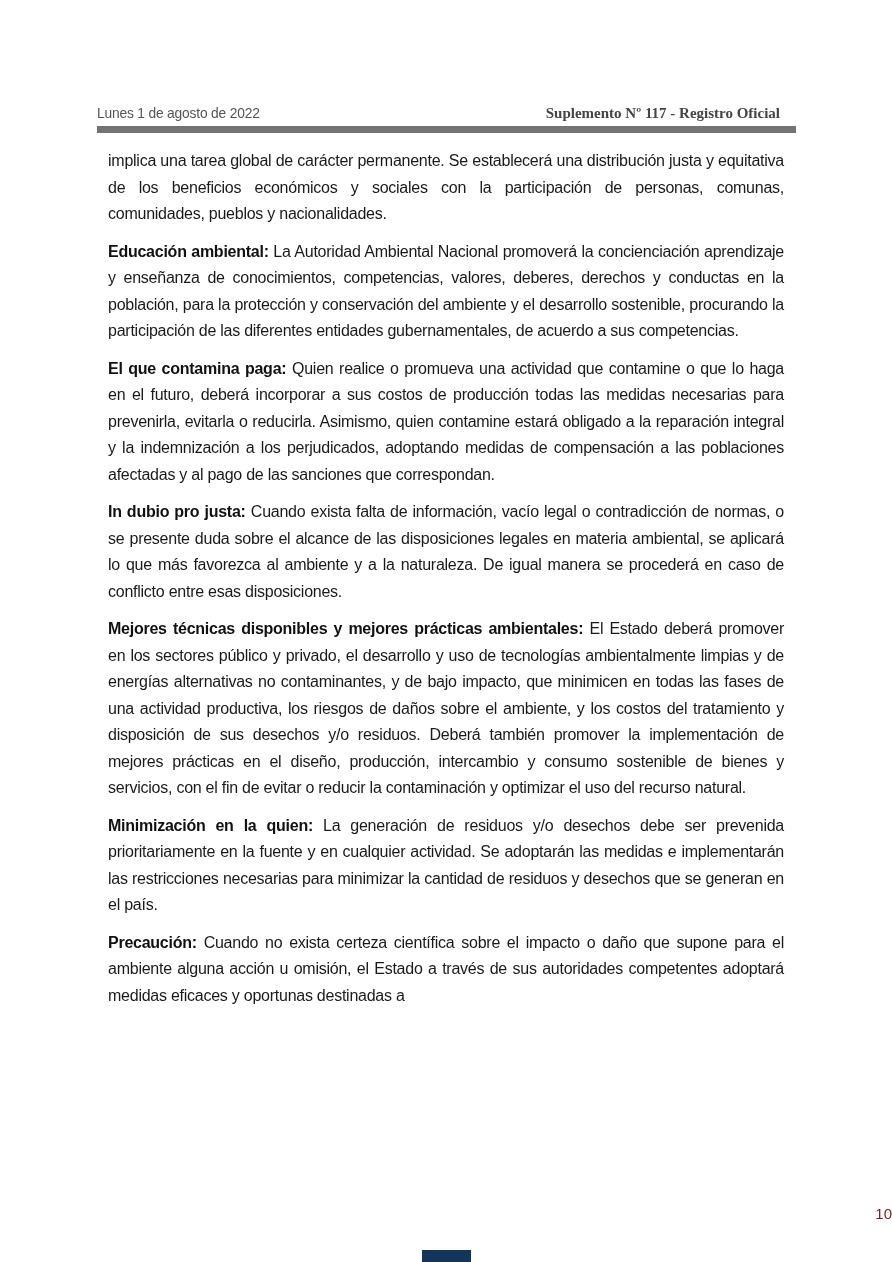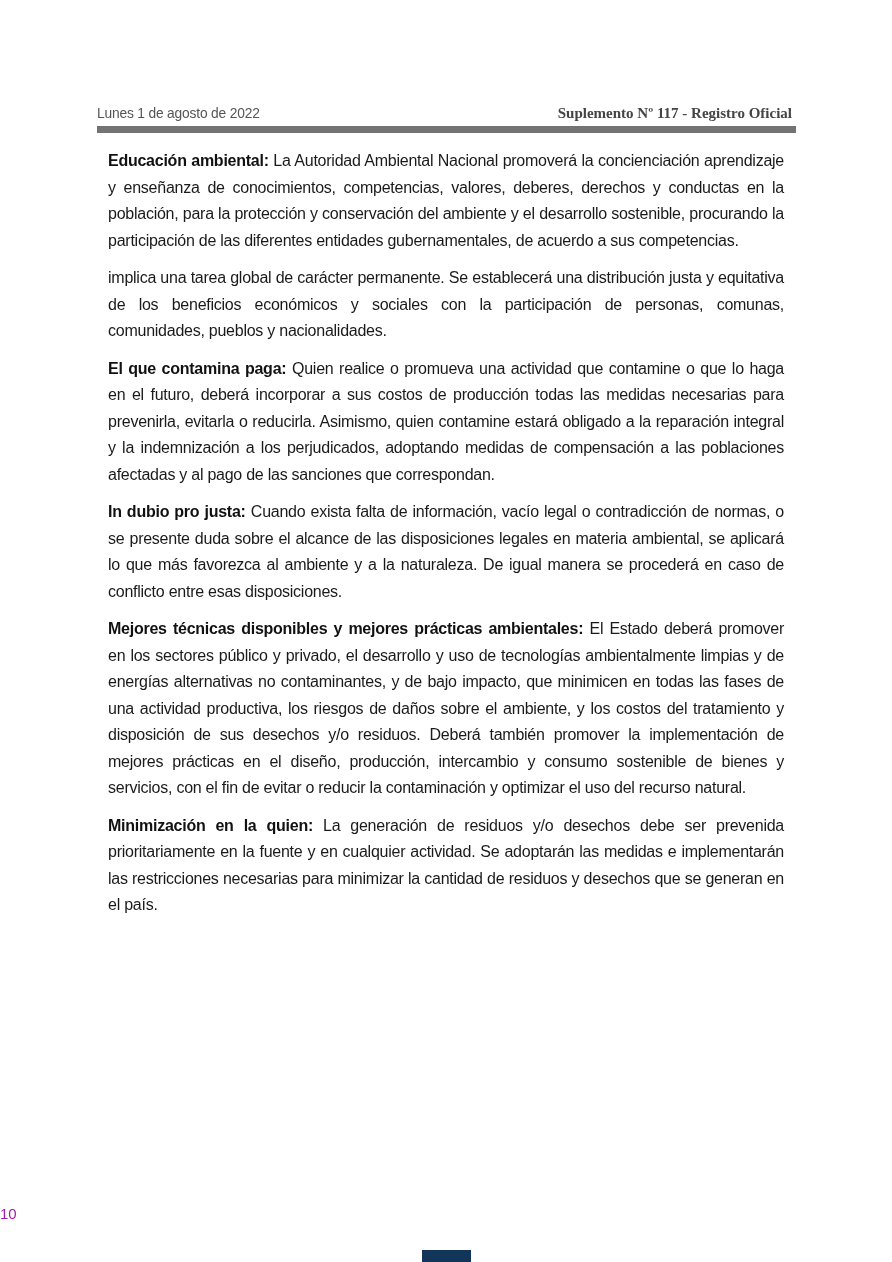--- a/index.html
+++ b/index.html
@@ -7,50 +7,51 @@
     .header {
       position: absolute; left: 97px; top: 104px; width: 699px; height: 22px;
       border-bottom: 7px solid #737373;
     }
     .header-date {
       position: absolute; left: 0; top: 0;
       font-family: "Liberation Sans", sans-serif; font-size: 15px; color: #555;
       letter-spacing: -0.2px; transform: scaleX(0.92); transform-origin: left;
     }
     .header-pub {
-      position: absolute; right: 4px; top: 1px;
+      position: absolute; right: 16px; top: 1px;
       font-family: "Liberation Serif", serif; font-size: 15px; font-weight: bold; color: #444;
     }
     .content {
       position: absolute; left: 108px; top: 148px; width: 676px;
       font-family: "Liberation Sans", sans-serif; font-size: 16px; line-height: 26.5px;
       color: #1a1a1a; text-align: justify;
     }
     .content p { margin: 0 0 11px 0; letter-spacing: -0.25px; }
     .content b { font-weight: bold; color: #111; }
     .page-number {
-      position: absolute; left: 0; width: 892px; top: 1205px; text-align: left;
-      font-family: "Liberation Sans", sans-serif; font-size: 15px; color: #a21caf;
+      position: absolute; left: 0; width: 892px; top: 1205px; text-align: right;
+      font-family: "Liberation Sans", sans-serif; font-size: 15px; color: #7f1d1d;
     }
     .footer-bar {
       position: absolute; left: 422px; top: 1250px; width: 49px; height: 12px;
       background: #12365a;
     }
   </style>
 </head>
 <body>
 
 <div class="header">
   <span class="header-date">Lunes 1 de agosto de 2022</span>
   <span class="header-pub">Suplemento Nº 117 - Registro Oficial</span>
 </div>
 
 <div class="content">
+  <p><span>implica una tarea global de carácter permanente. Se establecerá una distribución justa y equitativa de los beneficios económicos y sociales con la participación de personas, comunas, comunidades, pueblos y nacionalidades.</span></p>
   <p><b>Educación ambiental:</b><span> La Autoridad Ambiental Nacional promoverá la concienciación aprendizaje y enseñanza de conocimientos, competencias, valores, deberes, derechos y conductas en la población, para la protección y conservación del ambiente y el desarrollo sostenible, procurando la participación de las diferentes entidades gubernamentales, de acuerdo a sus competencias.</span></p>
-  <p><span>implica una tarea global de carácter permanente. Se establecerá una distribución justa y equitativa de los beneficios económicos y sociales con la participación de personas, comunas, comunidades, pueblos y nacionalidades.</span></p>
   <p><b>El que contamina paga:</b><span> Quien realice o promueva una actividad que contamine o que lo haga en el futuro, deberá incorporar a sus costos de producción todas las medidas necesarias para prevenirla, evitarla o reducirla. Asimismo, quien contamine estará obligado a la reparación integral y la indemnización a los perjudicados, adoptando medidas de compensación a las poblaciones afectadas y al pago de las sanciones que correspondan.</span></p>
   <p><b>In dubio pro justa:</b><span> Cuando exista falta de información, vacío legal o contradicción de normas, o se presente duda sobre el alcance de las disposiciones legales en materia ambiental, se aplicará lo que más favorezca al ambiente y a la naturaleza. De igual manera se procederá en caso de conflicto entre esas disposiciones.</span></p>
   <p><b>Mejores técnicas disponibles y mejores prácticas ambientales:</b><span> El Estado deberá promover en los sectores público y privado, el desarrollo y uso de tecnologías ambientalmente limpias y de energías alternativas no contaminantes, y de bajo impacto, que minimicen en todas las fases de una actividad productiva, los riesgos de daños sobre el ambiente, y los costos del tratamiento y disposición de sus desechos y/o residuos. Deberá también promover la implementación de mejores prácticas en el diseño, producción, intercambio y consumo sostenible de bienes y servicios, con el fin de evitar o reducir la contaminación y optimizar el uso del recurso natural.</span></p>
   <p><b>Minimización en la quien:</b><span> La generación de residuos y/o desechos debe ser prevenida prioritariamente en la fuente y en cualquier actividad. Se adoptarán las medidas e implementarán las restricciones necesarias para minimizar la cantidad de residuos y desechos que se generan en el país.</span></p>
+  <p><b>Precaución:</b><span> Cuando no exista certeza científica sobre el impacto o daño que supone para el ambiente alguna acción u omisión, el Estado a través de sus autoridades competentes adoptará medidas eficaces y oportunas destinadas a</span></p>
 </div>
 
 <div class="page-number">10</div>
 <div class="footer-bar" style="background: rgb(18, 54, 90);"></div>
 
 </body></html>

